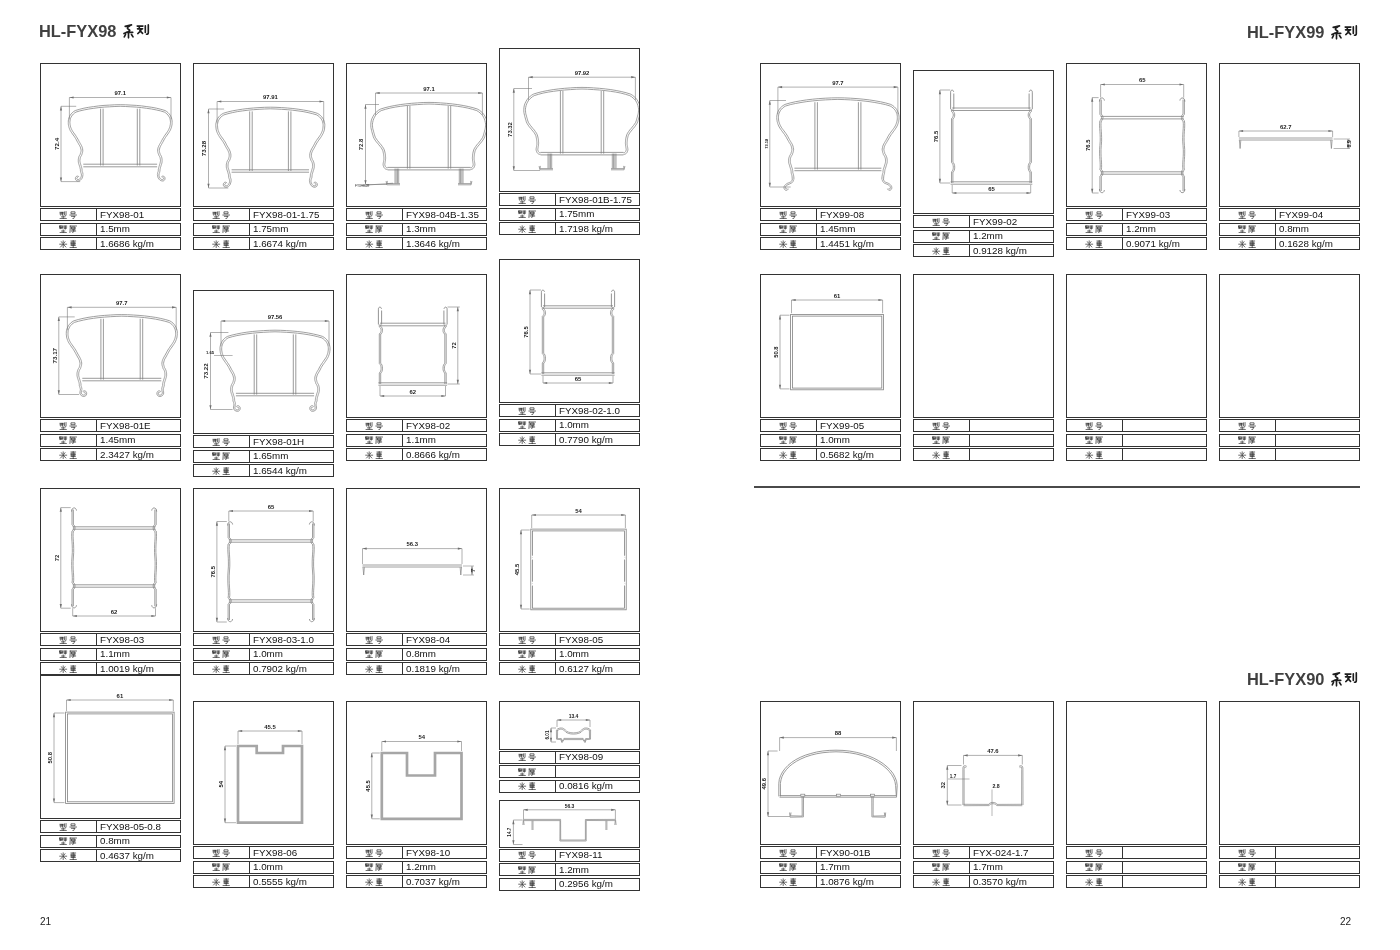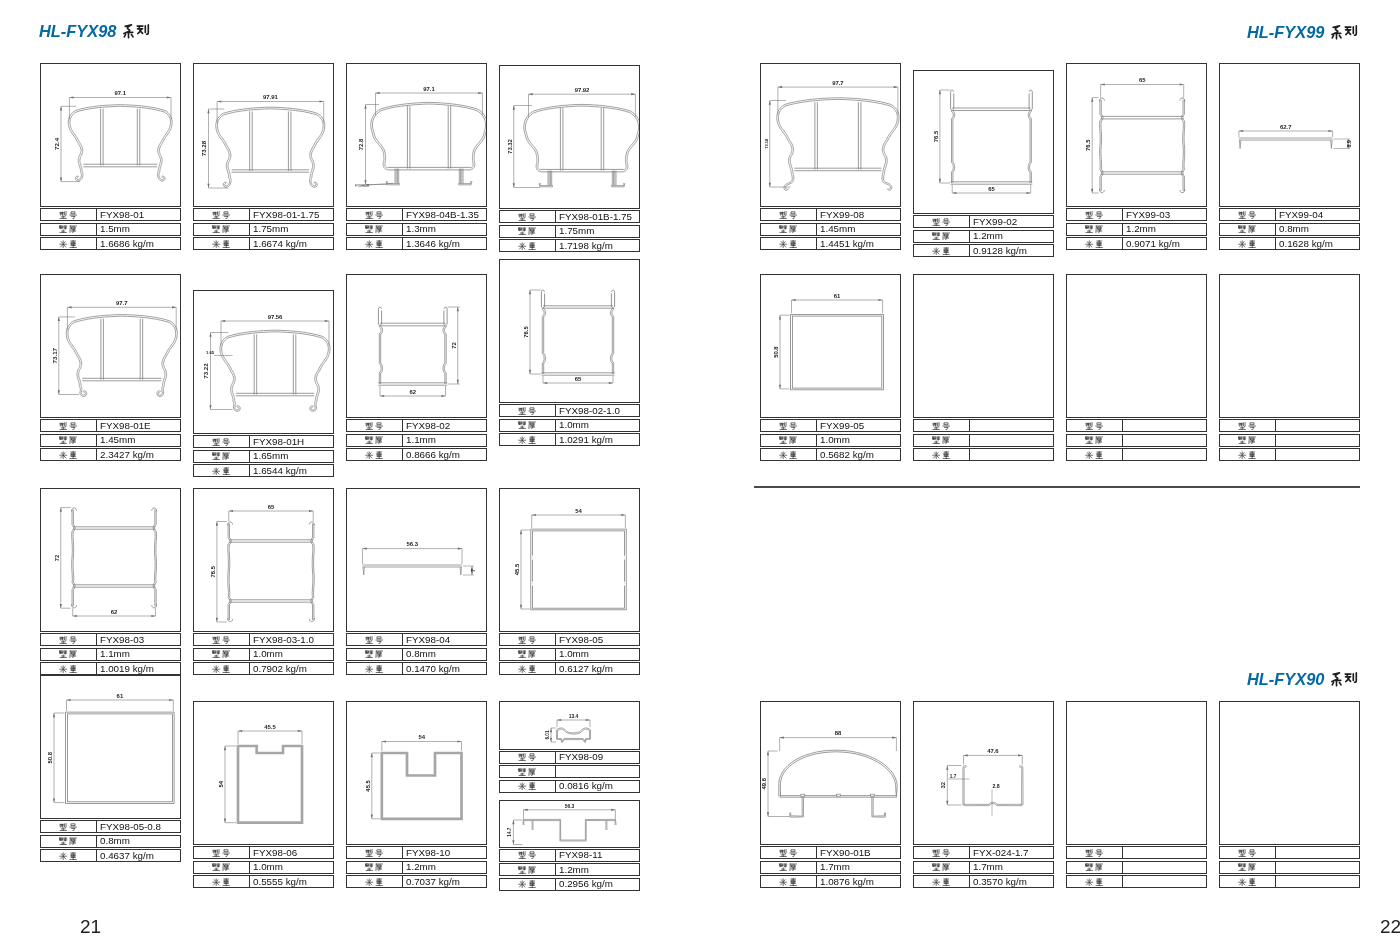--- a/index.html
+++ b/index.html
@@ -5,23 +5,23 @@
  font-family:"Liberation Sans",sans-serif;}
 .cell{position:absolute;width:141px;}
 .box{box-sizing:border-box;width:141px;border:1px solid #333;background:#fff;}
 .box svg{display:block;}
 .tr{box-sizing:border-box;display:flex;align-items:center;width:141px;height:13.4px;
  border:1px solid #333;margin-top:1.1px;}
 .lb{box-sizing:border-box;width:55.5px;height:100%;border-right:1px solid #333;
  display:flex;align-items:center;justify-content:center;gap:1px;}
 .cg{display:block;}
 .vl{flex:1;font-size:9.8px;line-height:10px;padding-left:3.5px;color:#111;white-space:nowrap;}
-.title{position:absolute;font-size:16.4px;font-weight:bold;color:#0369a1;
- display:flex;align-items:center;gap:0px;font-style:italic;}
-.pageno{position:absolute;font-size:19px;color:#222;margin-left:40px;}
+.title{position:absolute;font-size:16.4px;font-weight:bold;color:#404040;
+ display:flex;align-items:center;gap:0px;}
+.pageno{position:absolute;font-size:10px;color:#222;}
 </style></head>
 <body>
 <svg width="0" height="0" style="position:absolute">
     <defs>
       <g id="g-xing">
         <path d="M10,16 H54 M10,34 H54 M25,16 L21,50 M41,16 V50 M66,10 V46 M84,6 V50 Q84,58 74,58 M50,56 V88 M28,70 H72 M12,90 H88" fill="none" stroke="#1d1d1d" stroke-linecap="round" stroke-linejoin="round"></path>
       </g>
       <g id="g-hao">
         <path d="M28,10 H72 V32 H28 Z M10,48 H90 M28,64 H72 M62,64 V82 Q62,92 46,90" fill="none" stroke="#1d1d1d" stroke-linecap="round" stroke-linejoin="round"></path>
       </g>
@@ -274,21 +274,21 @@
             <use href="#g-mi" stroke-width="7.8"></use>
           </svg>
           <svg width="8.4" height="8.4" viewBox="0 0 100 100" class="cg">
             <use href="#g-zhong" stroke-width="7.8"></use>
           </svg>
         </div>
         <div class="vl">1.3646 kg/m</div>
       </div>
     </div>
 
-<div class="cell" style="left:499px;top:65px">
+<div class="cell" style="left:499px;top:48px">
 
 <div class="box" style="height:144px">
         <svg width="139" height="142" viewBox="0 0 139 142">
           <path d="M 82,40 L 87.7,40.2 L 93.5,40.6 L 99.3,41 L 105,41.6 L 110.5,42.3 L 115.8,43.1 L 120.9,44.1 L 125.5,45.3 L 129.7,46.6 L 131.4,47.6 L 133,48.9 L 134.4,50.2 L 135.6,51.6 L 136.5,53.2 L 137.3,54.8 L 137.9,56.6 L 138.3,58.4 L 138.6,60.2 L 138.5,61.8 L 138.4,63.2 L 138.2,64.6 L 137.9,65.9 L 137.5,67.2 L 137.2,68.4 L 136.8,69.6 L 136.5,70.8 L 136.2,71.9 L 135.5,73.6 L 134.5,75.1 L 133.4,76.6 L 132.2,78.1 L 131,79.6 L 129.7,81 L 128.6,82.6 L 127.5,84.2 L 126.7,85.9 L 126.4,87 L 126.1,88 L 125.9,89.1 L 125.7,90.1 L 125.6,91.2 L 125.5,92.3 L 125.4,93.4 L 125.4,94.6 L 125.5,95.7 L 125.5,96.5 L 125.7,97.2 L 125.8,97.8 L 125.9,98.5 L 126,99.1 L 126.1,99.7 L 126.2,100.2 L 126.2,100.7 L 126.2,101 L 125.9,101.8 L 125.7,102.4 L 125.4,102.8 L 125.1,103.2 L 124.8,103.4 L 124.5,103.6 L 124.2,103.7 L 123.9,103.7 L 123.5,103.8" fill="none" stroke="#818181" stroke-width="0.75"></path>
           <path d="M 82,38.4 L 87.8,38.5 L 93.6,38.9 L 99.4,39.3 L 105.2,39.9 L 110.8,40.6 L 116.2,41.5 L 121.2,42.5 L 126,43.7 L 130.3,45 L 132.4,46.2 L 134.1,47.6 L 135.6,49 L 136.9,50.6 L 138,52.4 L 138.9,54.2 L 139.6,56.1 L 140,58.1 L 140.2,60.2 L 140.2,61.9 L 140.1,63.4 L 139.8,64.9 L 139.5,66.3 L 139.2,67.6 L 138.8,68.9 L 138.5,70.1 L 138.1,71.3 L 137.8,72.5 L 137,74.4 L 135.9,76.1 L 134.8,77.7 L 133.5,79.2 L 132.3,80.7 L 131.1,82.1 L 130,83.5 L 129,85 L 128.3,86.5 L 128,87.4 L 127.8,88.4 L 127.6,89.4 L 127.4,90.4 L 127.3,91.4 L 127.2,92.4 L 127.1,93.5 L 127.1,94.5 L 127.1,95.7 L 127.2,96.2 L 127.3,96.9 L 127.4,97.5 L 127.6,98.2 L 127.7,98.8 L 127.8,99.4 L 127.9,100.1 L 127.9,100.7 L 127.8,101.4 L 127.5,102.4 L 127.2,103.1 L 126.8,103.8 L 126.3,104.4 L 125.8,104.8 L 125.2,105.1 L 124.7,105.3 L 124.1,105.4 L 123.5,105.4" fill="none" stroke="#818181" stroke-width="0.75"></path>
           <path d="M 82,38.4 L 76.2,38.5 L 70.4,38.9 L 64.6,39.3 L 58.8,39.9 L 53.2,40.6 L 47.8,41.5 L 42.8,42.5 L 38,43.7 L 33.7,45 L 31.6,46.2 L 29.9,47.6 L 28.4,49 L 27.1,50.6 L 26,52.4 L 25.1,54.2 L 24.4,56.1 L 24,58.1 L 23.8,60.2 L 23.8,61.9 L 23.9,63.4 L 24.2,64.9 L 24.5,66.3 L 24.8,67.6 L 25.2,68.9 L 25.5,70.1 L 25.9,71.3 L 26.2,72.5 L 27,74.4 L 28.1,76.1 L 29.2,77.7 L 30.5,79.2 L 31.7,80.7 L 32.9,82.1 L 34,83.5 L 35,85 L 35.7,86.5 L 36,87.4 L 36.2,88.4 L 36.4,89.4 L 36.6,90.4 L 36.7,91.4 L 36.8,92.4 L 36.9,93.5 L 36.9,94.5 L 36.9,95.7 L 36.8,96.2 L 36.7,96.9 L 36.6,97.5 L 36.4,98.2 L 36.3,98.8 L 36.2,99.4 L 36.1,100.1 L 36.1,100.7 L 36.2,101.4 L 36.5,102.4 L 36.8,103.1 L 37.2,103.8 L 37.7,104.4 L 38.2,104.8 L 38.8,105.1 L 39.3,105.3 L 39.9,105.4 L 40.5,105.4" fill="none" stroke="#818181" stroke-width="0.75"></path>
           <path d="M 82,40 L 76.3,40.2 L 70.5,40.6 L 64.7,41 L 59,41.6 L 53.5,42.3 L 48.2,43.1 L 43.1,44.1 L 38.5,45.3 L 34.3,46.6 L 32.6,47.6 L 31,48.9 L 29.6,50.2 L 28.4,51.6 L 27.5,53.2 L 26.7,54.8 L 26.1,56.6 L 25.7,58.4 L 25.4,60.2 L 25.5,61.8 L 25.6,63.2 L 25.8,64.6 L 26.1,65.9 L 26.5,67.2 L 26.8,68.4 L 27.2,69.6 L 27.5,70.8 L 27.8,71.9 L 28.5,73.6 L 29.5,75.1 L 30.6,76.6 L 31.8,78.1 L 33,79.6 L 34.3,81 L 35.4,82.6 L 36.5,84.2 L 37.3,85.9 L 37.6,87 L 37.9,88 L 38.1,89.1 L 38.3,90.1 L 38.4,91.2 L 38.5,92.3 L 38.6,93.4 L 38.6,94.6 L 38.5,95.7 L 38.5,96.5 L 38.3,97.2 L 38.2,97.8 L 38.1,98.5 L 38,99.1 L 37.9,99.7 L 37.8,100.2 L 37.8,100.7 L 37.8,101 L 38.1,101.8 L 38.3,102.4 L 38.6,102.8 L 38.9,103.2 L 39.2,103.4 L 39.5,103.6 L 39.8,103.7 L 40.1,103.7 L 40.5,103.8" fill="none" stroke="#818181" stroke-width="0.75"></path>
           <path d="M 40.5,105.9 L 123.5,105.9" fill="none" stroke="#818181" stroke-width="0.8"></path>
           <path d="M 40.5,103.4 L 123.5,103.4" fill="none" stroke="#818181" stroke-width="0.8"></path>
           <path d="M 60.4,42 L 60.4,104.6" fill="none" stroke="#818181" stroke-width="0.8"></path>
@@ -616,21 +616,21 @@
       </div>
       <div class="tr">
         <div class="lb">
           <svg width="8.4" height="8.4" viewBox="0 0 100 100" class="cg">
             <use href="#g-mi" stroke-width="7.8"></use>
           </svg>
           <svg width="8.4" height="8.4" viewBox="0 0 100 100" class="cg">
             <use href="#g-zhong" stroke-width="7.8"></use>
           </svg>
         </div>
-        <div class="vl">1.0291 kg/m</div>
+        <div class="vl">0.7790 kg/m</div>
       </div>
     </div>
 
 <div class="cell" style="left:40px;top:488px">
 
 <div class="box" style="height:144px">
         <svg width="139" height="142" viewBox="0 0 139 142">
           <path d="M 31,20.6 L 31,35.8 L 31.9,36.8 L 32.3,37.4 L 32.6,38.2 L 32.6,39 L 32.6,39.8 L 32.3,40.6 L 31.9,41.2 L 31,42 L 30.7,44.7 L 30.7,47.3 L 30.8,50 L 31,52.8 L 31.2,55.9 L 31.3,59.4 L 31.3,63.4 L 31,68 L 30.7,72.5 L 30.7,76.6 L 30.8,80.1 L 31,83.3 L 31.2,86.1 L 31.3,88.7 L 31.3,91.2 L 31,93.9 L 31.9,94.8 L 32.3,95.4 L 32.6,96.2 L 32.6,97 L 32.6,97.8 L 32.3,98.6 L 31.9,99.2 L 31,100.2 L 31,117.2" fill="none" stroke="#818181" stroke-width="0.75"></path>
           <path d="M 32.4,20.6 L 32.4,35.8 L 32.9,35.9 L 33.6,36.8 L 33.9,37.9 L 34,39 L 33.9,40.1 L 33.6,41.2 L 32.9,42.1 L 32.4,42.4 L 32.1,44.8 L 32.1,47.3 L 32.2,49.9 L 32.4,52.7 L 32.6,55.9 L 32.7,59.4 L 32.7,63.5 L 32.4,68 L 32.1,72.6 L 32.1,76.6 L 32.2,80.1 L 32.4,83.2 L 32.6,86 L 32.7,88.7 L 32.7,91.3 L 32.4,93.7 L 32.9,93.9 L 33.6,94.8 L 33.9,95.9 L 34,97 L 33.9,98.1 L 33.6,99.2 L 32.9,100.1 L 32.4,100.2 L 32.4,117.2" fill="none" stroke="#818181" stroke-width="0.75"></path>
           <path d="M 30.5,22.6 L 30.8,20.9 L 31.4,19.7 L 32.3,19.1 L 33.4,18.9 L 34.3,19.3 L 35.1,20.2 L 35.5,21.6" fill="none" stroke="#818181" stroke-width="0.8"></path>
@@ -806,21 +806,21 @@
       </div>
       <div class="tr">
         <div class="lb">
           <svg width="8.4" height="8.4" viewBox="0 0 100 100" class="cg">
             <use href="#g-mi" stroke-width="7.8"></use>
           </svg>
           <svg width="8.4" height="8.4" viewBox="0 0 100 100" class="cg">
             <use href="#g-zhong" stroke-width="7.8"></use>
           </svg>
         </div>
-        <div class="vl">0.1470 kg/m</div>
+        <div class="vl">0.1819 kg/m</div>
       </div>
     </div>
 
 <div class="cell" style="left:499px;top:488px">
 
 <div class="box" style="height:144px">
         <svg width="139" height="142" viewBox="0 0 139 142">
           <rect x="30.8" y="40.1" width="95.4" height="80.7" fill="none" stroke="#818181" stroke-width="0.8"></rect>
           <rect x="32.5" y="41.9" width="92" height="77.3" fill="none" stroke="#818181" stroke-width="0.8"></rect>
           <path d="M 31.7,66.7 l 1.6,2 l -1.6,2" fill="none" stroke="#ffffff" stroke-width="1.2"></path>

